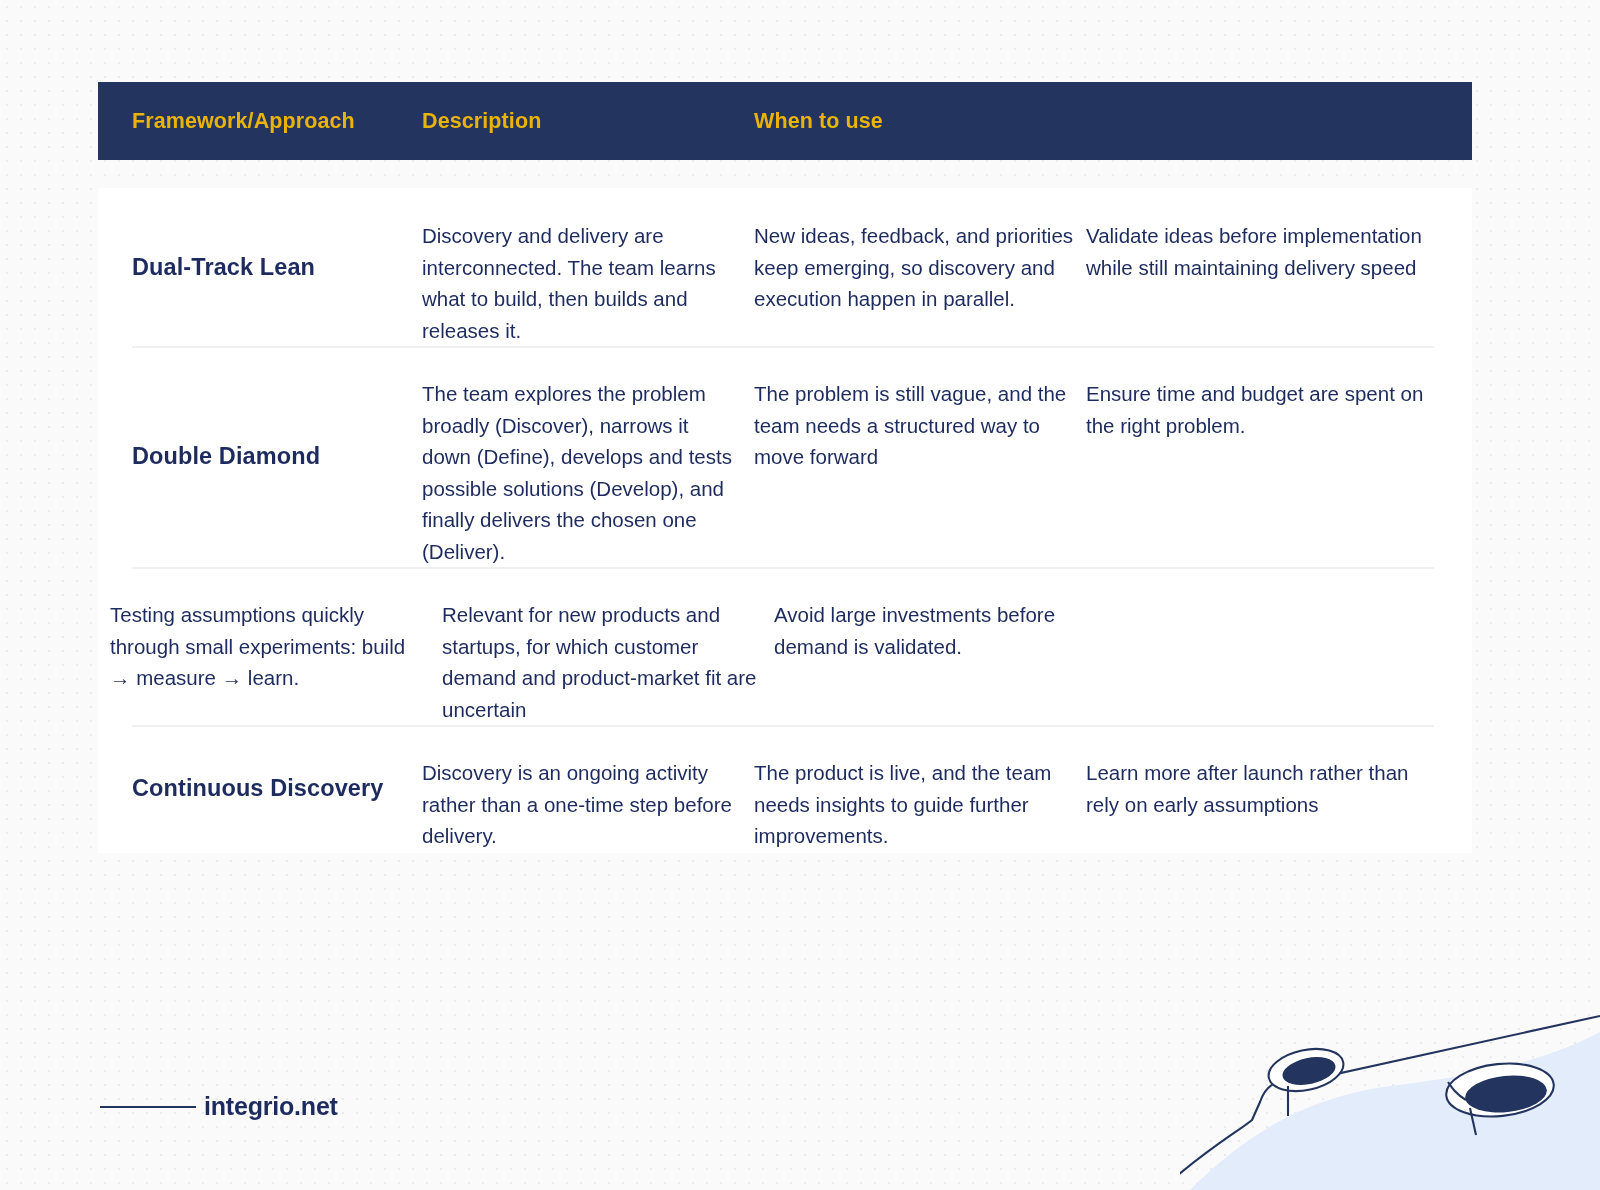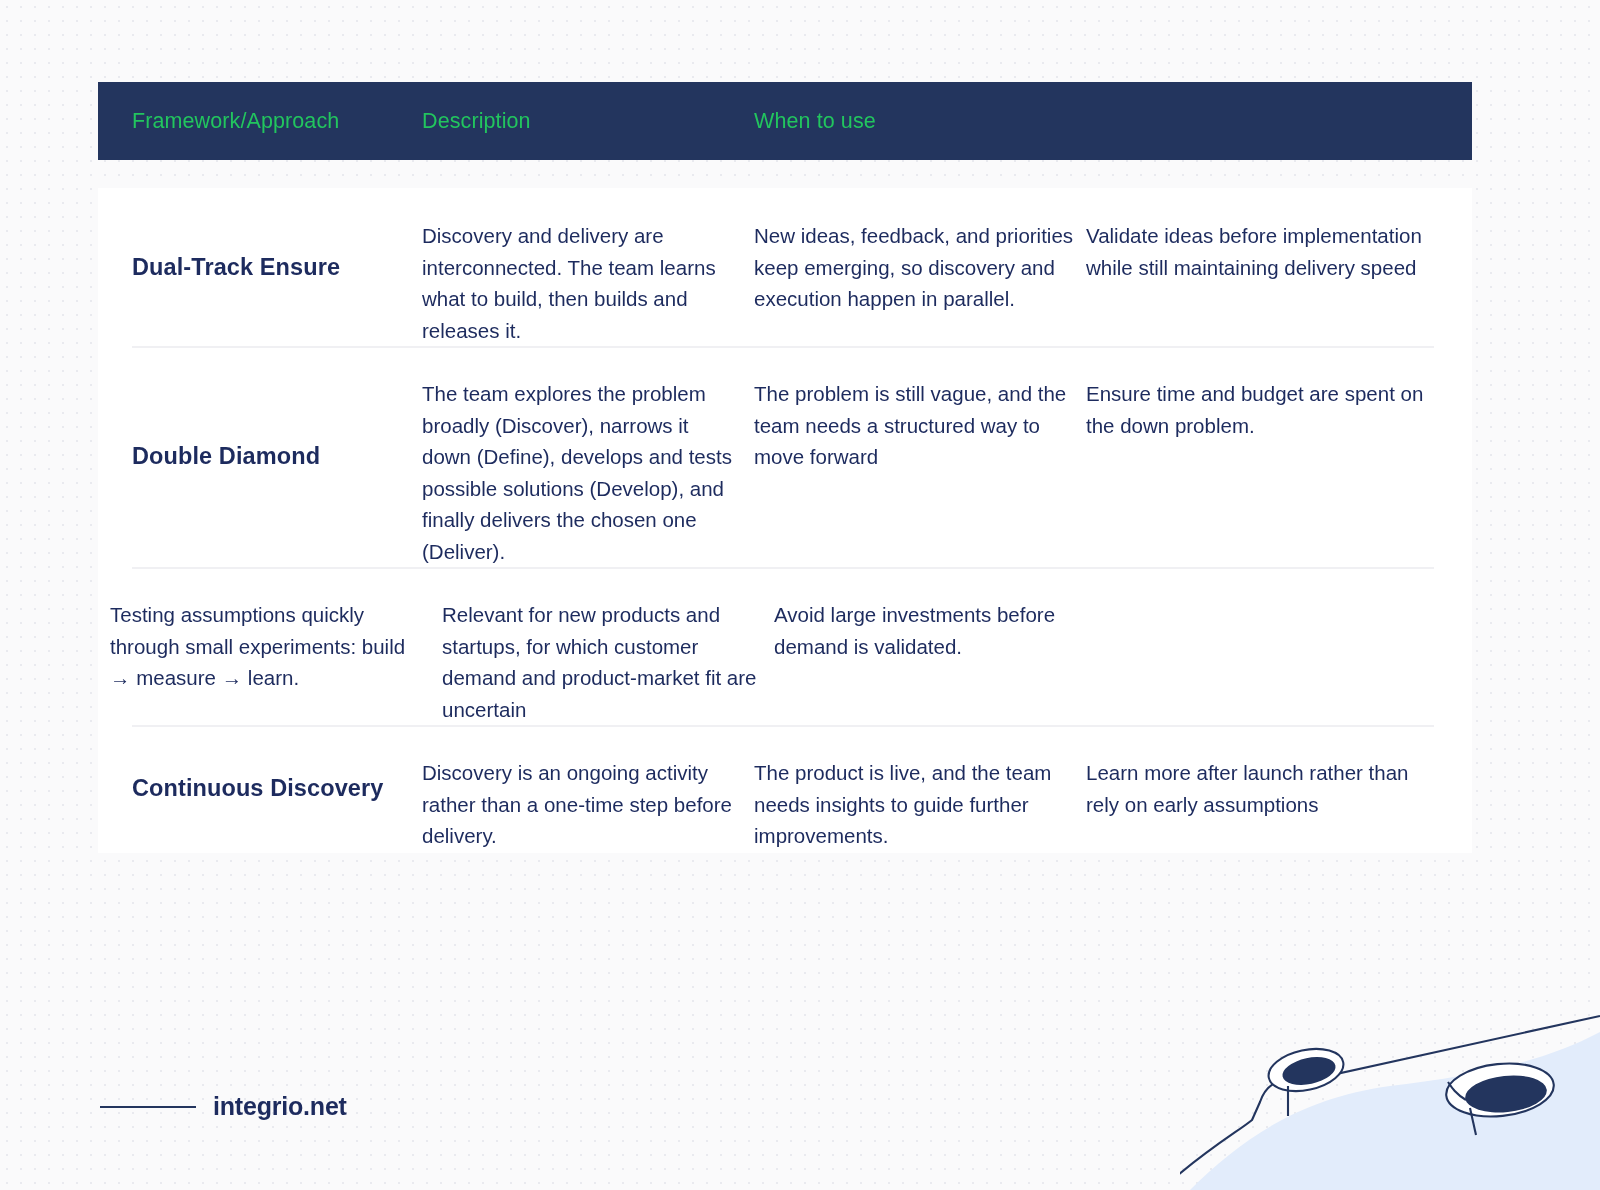--- a/index.html
+++ b/index.html
@@ -38,23 +38,23 @@
   }
 
   .table-head {
     background: #23355e;
     height: 78px;
     display: flex;
     align-items: center;
   }
 
   .th {
-    color: #22c55e;
+    color: #eab308;
     font-size: 21.5px;
-    font-weight: 400;
+    font-weight: 700;
     letter-spacing: 0.1px;
     box-sizing: border-box;
   }
 
   .table-body {
     background: #ffffff;
     margin-top: 28px;
     padding-bottom: 1px;
   }
 
@@ -106,21 +106,21 @@
   .head .c3 { padding-left: 12px; }
   .head .c4 { padding-left: 12px; }
 
   
   .brand {
     position: absolute;
     left: 100px;
     top: 1092px;
     display: flex;
     align-items: center;
-    gap: 17px;
+    gap: 8px;
   }
   .brand-rule {
     width: 96px;
     height: 2px;
     background: #23355e;
   }
   .brand-text {
     color: #1d2b5e;
     font-size: 25px;
     font-weight: 700;
@@ -134,31 +134,31 @@
 
   <div class="table-head head">
     <div class="th c1">Framework/Approach</div>
     <div class="th c2">Description</div>
     <div class="th c3">When to use</div>
   </div>
 
   <div class="table-body">
 
     <div class="row">
-      <div class="cell name c1">Dual-Track Ensure</div>
+      <div class="cell name c1">Dual-Track Lean</div>
       <div class="cell c2">Discovery and delivery are interconnected. The team learns what to build, then builds and releases it.</div>
       <div class="cell c3">New ideas, feedback, and priorities keep emerging, so discovery and execution happen in parallel.</div>
       <div class="cell c4">Validate ideas before implementation while still maintaining delivery speed</div>
     </div>
 
     <div class="row">
       <div class="cell name c1">Double Diamond</div>
       <div class="cell c2">The team explores the problem broadly (Discover), narrows it down (Define), develops and tests possible solutions (Develop), and finally delivers the chosen one (Deliver).</div>
       <div class="cell c3">The problem is still vague, and the team needs a structured way to move forward</div>
-      <div class="cell c4">Ensure time and budget are spent on the down problem.</div>
+      <div class="cell c4">Ensure time and budget are spent on the right problem.</div>
     </div>
 
     <div class="row">
       <div class="cell c2">Testing assumptions quickly through small experiments: build → measure → learn.</div>
       <div class="cell c3">Relevant for new products and startups, for which customer demand and product-market fit are uncertain</div>
       <div class="cell c4">Avoid large investments before demand is validated.</div>
     </div>
 
     <div class="row">
       <div class="cell name c1">Continuous Discovery</div>

